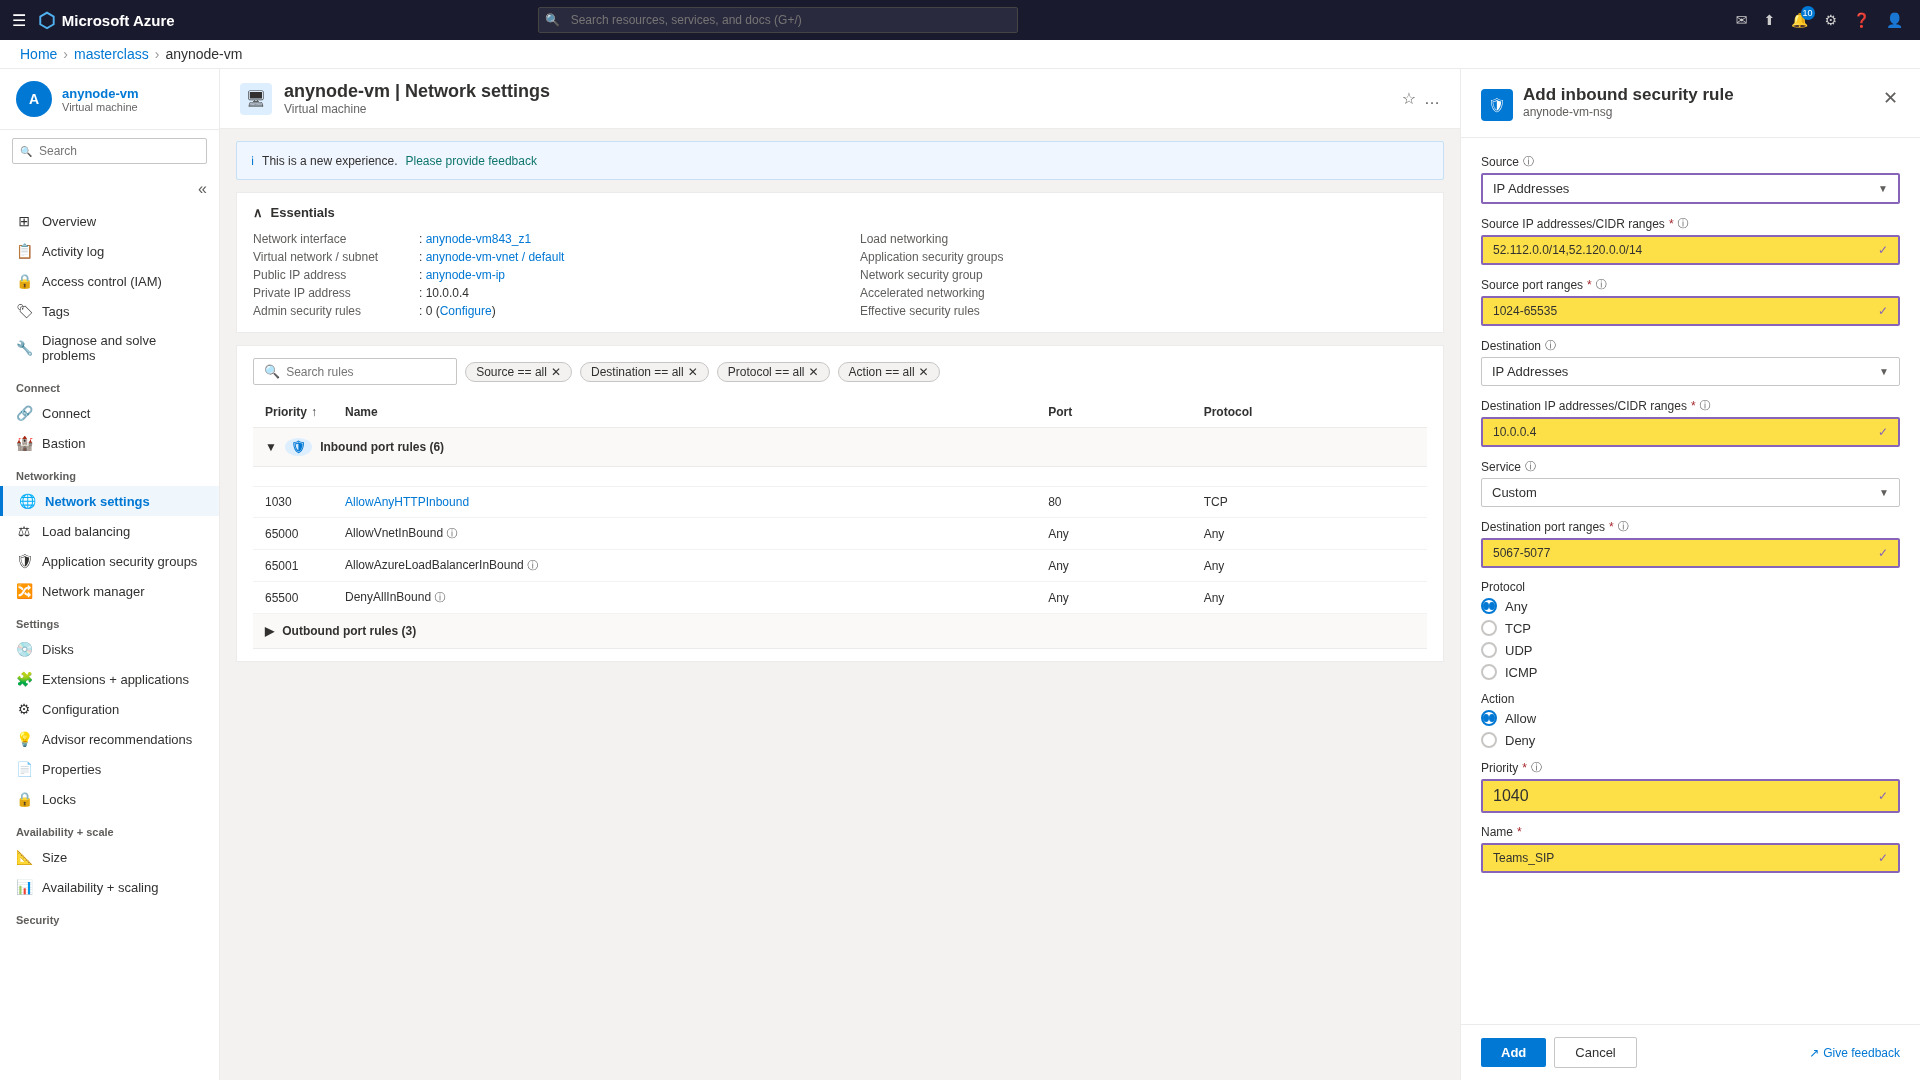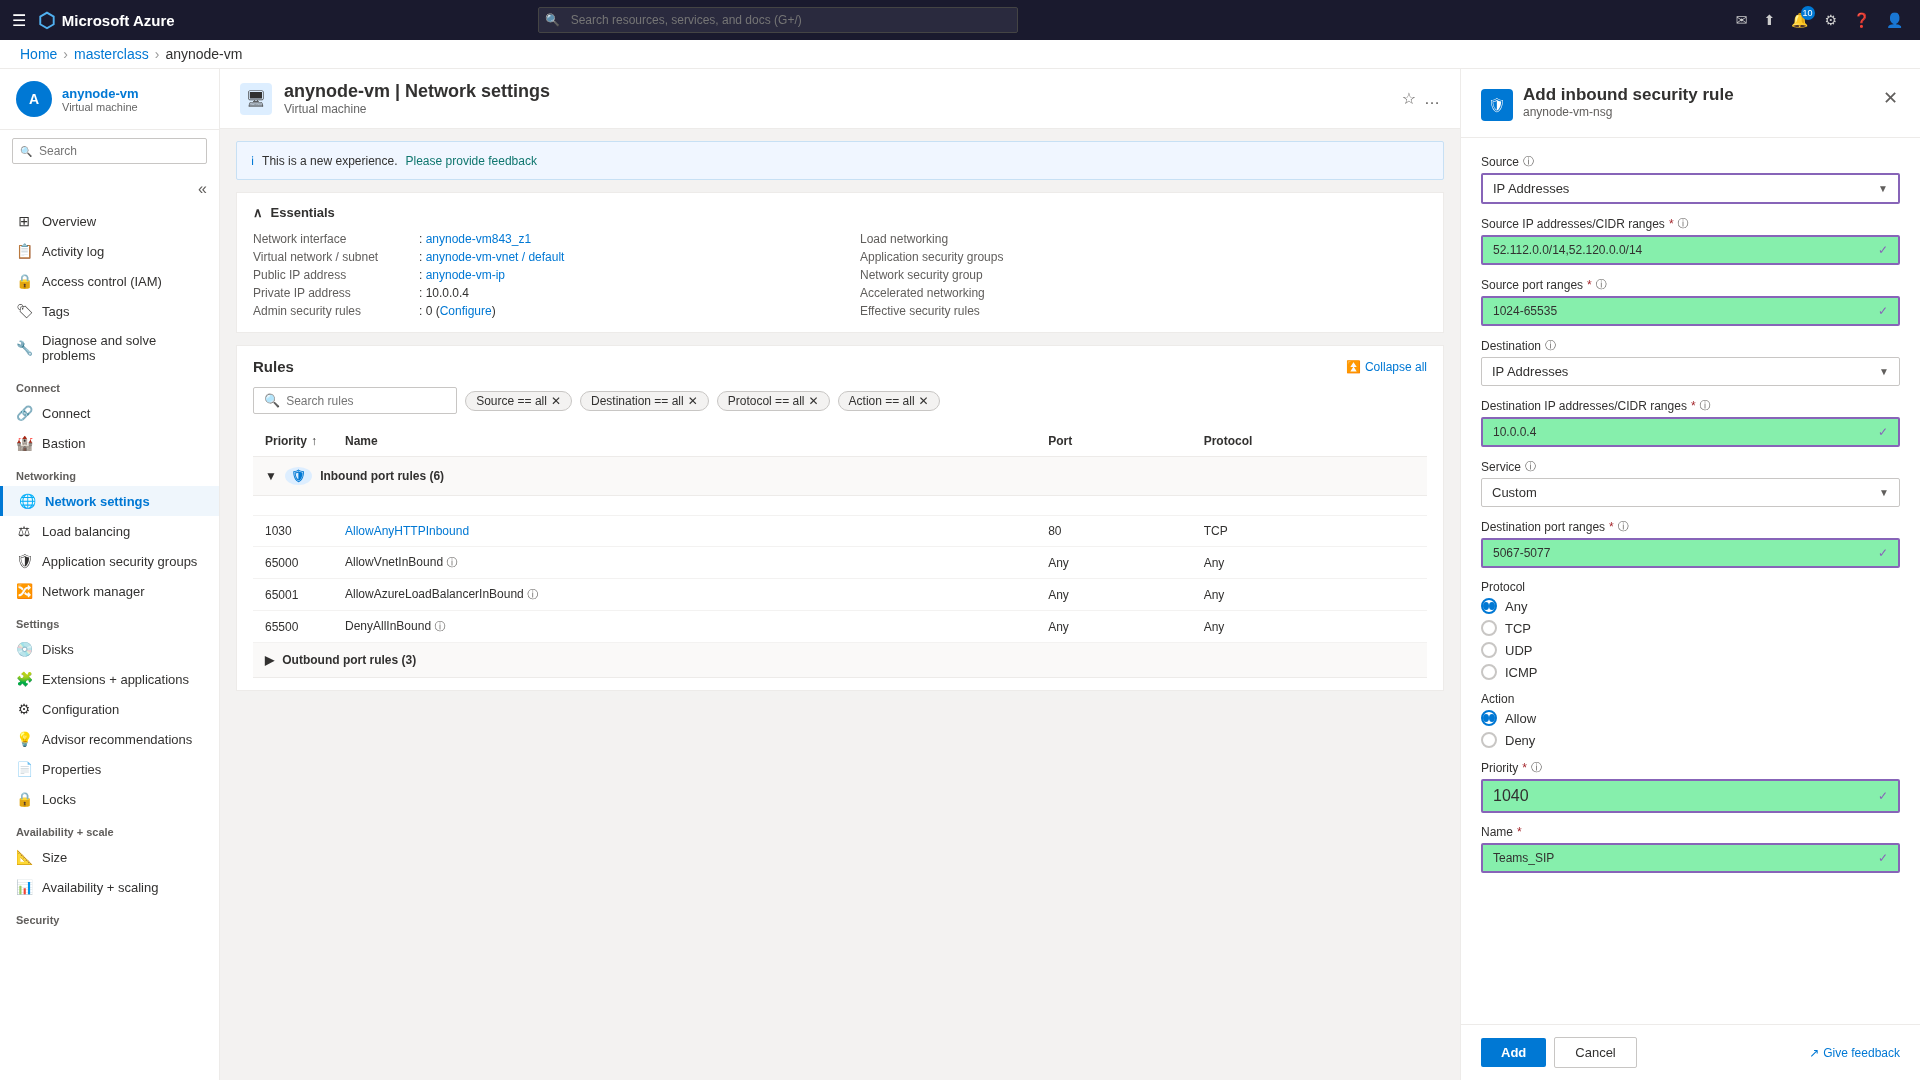--- a/index.html
+++ b/index.html
@@ -96,21 +96,21 @@
     .right-panel-close { background: none; border: none; cursor: pointer; font-size: 18px; color: #605e5c; padding: 2px; }
 
     .right-panel-body { flex: 1; padding: 16px 20px; overflow-y: auto; display: flex; flex-direction: column; gap: 12px; }
 
     .field-group { display: flex; flex-direction: column; gap: 4px; }
     .field-label { font-size: 12px; color: #323130; font-weight: 500; display: flex; align-items: center; gap: 4px; }
     .field-required { color: #a4262c; }
     .field-info { color: #605e5c; font-size: 11px; cursor: help; }
     .field-dropdown { border: 2px solid #8764b8; border-radius: 2px; padding: 6px 10px; font-size: 13px; display: flex; align-items: center; justify-content: space-between; cursor: pointer; background: white; }
     .field-dropdown-plain { border: 1px solid #c8c6c4; border-radius: 2px; padding: 6px 10px; font-size: 13px; display: flex; align-items: center; justify-content: space-between; cursor: pointer; background: white; }
-    .field-input { border: 2px solid #8764b8; border-radius: 2px; padding: 6px 10px; font-size: 13px; display: flex; align-items: center; justify-content: space-between; background: #86efac; }
+    .field-input { border: 2px solid #8764b8; border-radius: 2px; padding: 6px 10px; font-size: 13px; display: flex; align-items: center; justify-content: space-between; background: #fde047; }
     .field-chevron { color: #605e5c; font-size: 10px; }
     .field-check { color: #8764b8; font-size: 12px; }
 
     
     .radio-group { display: flex; flex-direction: column; gap: 6px; }
     .radio-item { display: flex; align-items: center; gap: 8px; font-size: 13px; cursor: pointer; }
     .radio-circle { width: 16px; height: 16px; border-radius: 50%; border: 2px solid #c8c6c4; display: flex; align-items: center; justify-content: center; flex-shrink: 0; }
     .radio-circle.selected { border-color: #0078d4; }
     .radio-circle.selected::after { content: ''; width: 8px; height: 8px; border-radius: 50%; background: #0078d4; }
 
@@ -323,27 +323,20 @@
               <span class="essentials-label">Accelerated networking</span>
             </div>
             <div class="essentials-row">
               <span class="essentials-label">Effective security rules</span>
             </div>
           </div>
         </div>
       </div>
 
       <div class="rules-section">
-        <div class="rules-header">
-          <span>Rules</span>
-          <button class="rules-collapse-btn">
-            <span>⏫</span>
-            <span>Collapse all</span>
-          </button>
-        </div>
 
         <div class="filter-bar">
           <div class="filter-search">
             <span style="color:#605e5c;">🔍</span>
             <input type="text" placeholder="Search rules" style="">
           </div>
           <div class="filter-tag">
             <span>Source == all</span>
             <span>✕</span>
           </div>

